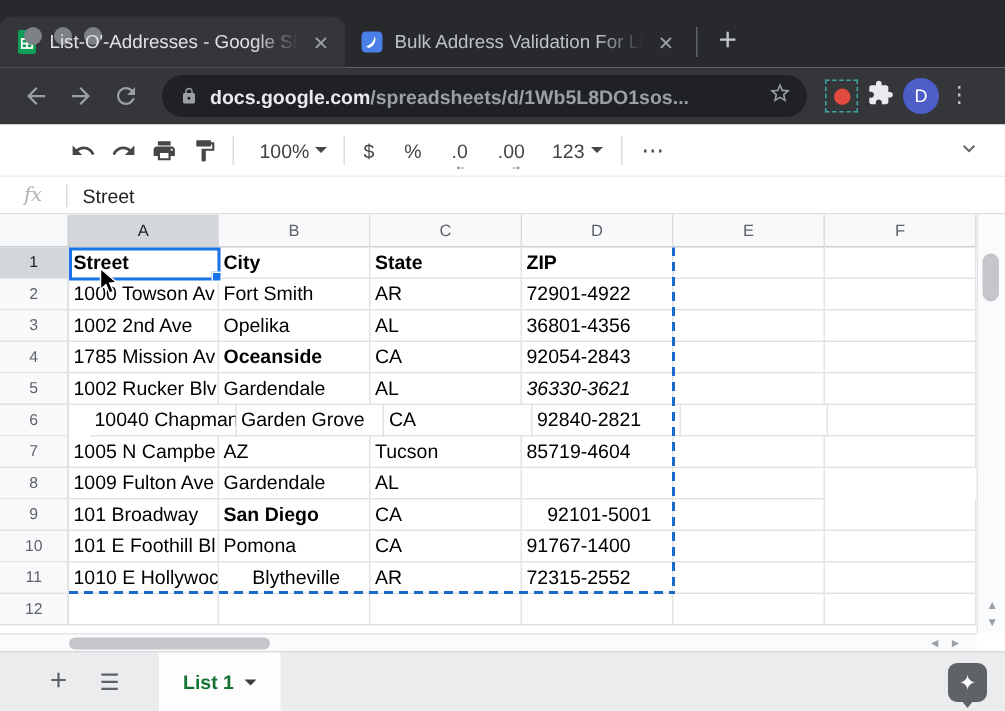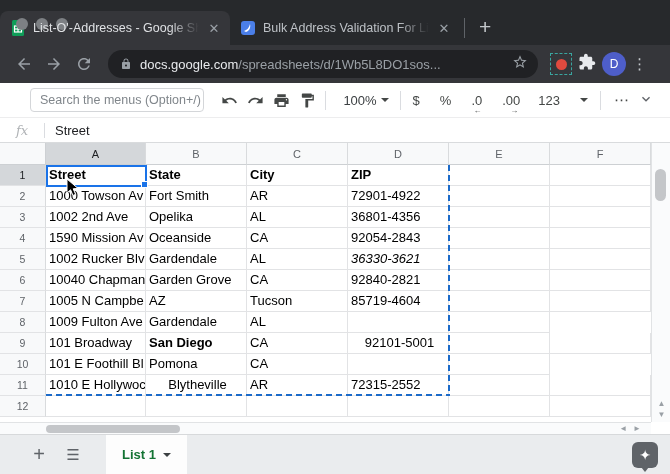--- a/index.html
+++ b/index.html
@@ -21,21 +21,21 @@
   .tab-close { color:#9aa0a6; font-size:13px; width:16px; text-align:center; flex:0 0 auto; }
   .favicon { width:16px; height:16px; flex:0 0 auto; display:inline-flex; }
   .tab-divider { width:1px; height:20px; background:#5f6368; margin:0 6px 7px 4px; }
   .new-tab { color:#c3c7cb; font-size:21px; font-weight:300; margin-bottom:6px; padding:0 8px; }
 
   
   .urlbar { height:38px; background:#35363a; display:flex; align-items:center; padding:0 10px 0 12px; gap:6px; }
   .nav-ic { width:24px; height:24px; display:flex; align-items:center; justify-content:center; }
   .nav-ic svg { width:18px; height:18px; fill:#9aa0a6; }
   .omnibox { flex:1; height:28px; background:#202124; border-radius:14px; display:flex;
-             align-items:center; padding:0 10px 0 12px; gap:8px; margin:0 6px; max-width:430px; }
+             align-items:center; padding:0 10px 0 12px; gap:8px; margin:0 6px; max-width:430px;font-weight:bold; }
   .omnibox svg.lock { width:12px; height:12px; fill:#9aa0a6; flex:0 0 auto; }
   .url-text { flex:1; font-size:13px; white-space:nowrap; overflow:hidden; }
   .url-host { color:#e8eaed; }
   .url-path { color:#9aa0a6; }
   .star svg { width:16px; height:16px; fill:#9aa0a6; }
   .ext-rec { width:22px; height:22px; border:1.5px dashed #3aa6a0; display:flex;
              align-items:center; justify-content:center; }
   .ext-rec .reddot { width:11px; height:11px; border-radius:50%; background:#e04a3f; }
   .ext-puzzle svg { width:18px; height:18px; fill:#e8eaed; }
   .avatar { width:24px; height:24px; border-radius:50%; background:#4e5ec9; color:#fff;
@@ -195,21 +195,20 @@
     <span class="ext-puzzle">
       <svg viewBox="0 0 24 24">
           <path d="M20.5 11H19V7c0-1.1-.9-2-2-2h-4V3.5C13 2.12 11.88 1 10.5 1S8 2.12 8 3.5V5H4c-1.1 0-1.99.9-1.99 2v3.8H3.5c1.49 0 2.7 1.21 2.7 2.7s-1.21 2.7-2.7 2.7H2V20c0 1.1.9 2 2 2h3.8v-1.5c0-1.49 1.21-2.7 2.7-2.7 1.49 0 2.7 1.21 2.7 2.7V22H17c1.1 0 2-.9 2-2v-4h1.5c1.38 0 2.5-1.12 2.5-2.5S21.88 11 20.5 11z"></path>
         </svg>
     </span>
     <span class="avatar">D</span>
     <span class="kebab">⋮</span>
   </div>
 
   <div class="toolbar">
-    <div class="menu-search">Search the menus (Option+/)</div>
     <div class="tb-btn" style="margin-left:12px">
       <svg viewBox="0 0 24 24">
           <path d="M12.5 8c-2.65 0-5.05.99-6.9 2.6L2 7v9h9l-3.62-3.62c1.39-1.16 3.16-1.88 5.12-1.88 3.54 0 6.55 2.31 7.6 5.5l2.37-.78C21.08 11.03 17.15 8 12.5 8z"></path>
         </svg>
     </div>
     <div class="tb-btn">
       <svg viewBox="0 0 24 24">
           <path d="M18.4 10.6C16.55 8.99 14.15 8 11.5 8c-4.65 0-8.58 3.03-9.96 7.22l2.36.78C4.95 12.81 7.96 10.5 11.5 10.5c1.96 0 3.73.72 5.12 1.88L13 16h9V7l-3.6 3.6z"></path>
         </svg>
     </div>
@@ -226,21 +225,21 @@
     <div class="tb-sep"></div>
     <div class="tb-zoom">
       <span>100%</span>
       <span class="caret"></span>
     </div>
     <div class="tb-sep"></div>
     <div class="tb-text">$</div>
     <div class="tb-text" style="margin-left:6px">%</div>
     <div class="tb-text" style="margin-left:6px"><span>.0</span><span class="dec-arrow l">←</span></div>
     <div class="tb-text" style="margin-left:6px"><span>.00</span><span class="dec-arrow r">→</span></div>
-    <div class="tb-text" style="margin-left:4px; display:flex; align-items:center; gap:20px;">
+    <div class="tb-text" style="margin-left:4px; display:flex; align-items:center; gap:4px;">
         <span>123</span>
         <span class="caret"></span>
       </div>
     <div class="tb-sep"></div>
     <div class="tb-more">⋯</div>
     <div class="tb-collapse">
       <svg viewBox="0 0 24 24">
           <path d="M7.41 8.59 12 13.17l4.59-4.58L18 10l-6 6-6-6 1.41-1.41z"></path>
         </svg>
     </div>
@@ -259,22 +258,22 @@
           <div class="colhdr sel" style="width: 100px;">A</div>
           <div class="colhdr" style="width: 101px;">B</div>
           <div class="colhdr" style="width: 101px;">C</div>
           <div class="colhdr" style="width: 101px;">D</div>
           <div class="colhdr" style="width: 101px;">E</div>
           <div class="colhdr" style="width: 101px;">F</div>
         </div>
         <div class="g-row">
           <div class="rowhdr sel">1</div>
           <div class="cell bold" style="width: 100px;">Street</div>
+          <div class="cell bold" style="width: 101px;">City</div>
           <div class="cell bold" style="width: 101px;">State</div>
-          <div class="cell bold" style="width: 101px;">City</div>
           <div class="cell bold" style="width: 101px;">ZIP</div>
           <div class="cell bold" style="width: 101px;"></div>
           <div class="cell bold" style="width: 101px;"></div>
         </div>
         <div class="g-row">
           <div class="rowhdr">2</div>
           <div class="cell" style="width: 100px;">1000 Towson Av</div>
           <div class="cell" style="width: 101px;">Fort Smith</div>
           <div class="cell" style="width: 101px;">AR</div>
           <div class="cell" style="width: 101px;">72901-4922</div>
@@ -285,39 +284,39 @@
           <div class="rowhdr">3</div>
           <div class="cell" style="width: 100px;">1002 2nd Ave</div>
           <div class="cell" style="width: 101px;">Opelika</div>
           <div class="cell" style="width: 101px;">AL</div>
           <div class="cell" style="width: 101px;">36801-4356</div>
           <div class="cell" style="width: 101px;"></div>
           <div class="cell" style="width: 101px;"></div>
         </div>
         <div class="g-row">
           <div class="rowhdr">4</div>
-          <div class="cell" style="width: 100px;">1590 Mission Av</div>
-          <div class="cell" style="width: 101px;">Oceanside</div>
+          <div class="cell" style="width: 100px;">1785 Mission Av</div>
+          <div class="cell" style="width: 101px; font-weight: bold;">Oceanside</div>
           <div class="cell" style="width: 101px;">CA</div>
           <div class="cell" style="width: 101px;">92054-2843</div>
           <div class="cell" style="width: 101px;"></div>
           <div class="cell" style="width: 101px;"></div>
         </div>
         <div class="g-row">
           <div class="rowhdr">5</div>
           <div class="cell" style="width: 100px;">1002 Rucker Blv</div>
           <div class="cell" style="width: 101px;">Gardendale</div>
           <div class="cell" style="width: 101px;">AL</div>
           <div class="cell" style="width: 101px; font-style: italic;">36330-3621</div>
           <div class="cell" style="width: 101px;"></div>
           <div class="cell" style="width: 101px;"></div>
         </div>
         <div class="g-row">
           <div class="rowhdr">6</div>
-          <div class="cell" style="width: 100px;">10040 Chapman</div>
+          <div class="cell" style="width: 100px; margin-left: 14px;">10040 Chapman</div>
           <div class="cell" style="width: 101px;">Garden Grove</div>
           <div class="cell" style="width: 101px;">CA</div>
           <div class="cell" style="width: 101px;">92840-2821</div>
           <div class="cell" style="width: 101px;"></div>
           <div class="cell" style="width: 101px;"></div>
         </div>
         <div class="g-row">
           <div class="rowhdr">7</div>
           <div class="cell" style="width: 100px;">1005 N Campbe</div>
           <div class="cell" style="width: 101px;">AZ</div>
@@ -341,20 +340,21 @@
           <div class="cell" style="width: 101px;">CA</div>
           <div class="cell" style="width: 101px; text-align: center;">92101-5001</div>
           <div class="cell" style="width: 101px;"></div>
           <div class="cell" style="width: 101px;"></div>
         </div>
         <div class="g-row">
           <div class="rowhdr">10</div>
           <div class="cell" style="width: 100px;">101 E Foothill Bl</div>
           <div class="cell" style="width: 101px;">Pomona</div>
           <div class="cell" style="width: 101px;">CA</div>
+          <div class="cell" style="width: 101px;">91767-1400</div>
           <div class="cell" style="width: 101px;"></div>
           <div class="cell" style="width: 101px;"></div>
         </div>
         <div class="g-row">
           <div class="rowhdr">11</div>
           <div class="cell" style="width: 100px;">1010 E Hollywoc</div>
           <div class="cell" style="width: 101px; text-align: center;">Blytheville</div>
           <div class="cell" style="width: 101px;">AR</div>
           <div class="cell" style="width: 101px;">72315-2552</div>
           <div class="cell" style="width: 101px;"></div>

